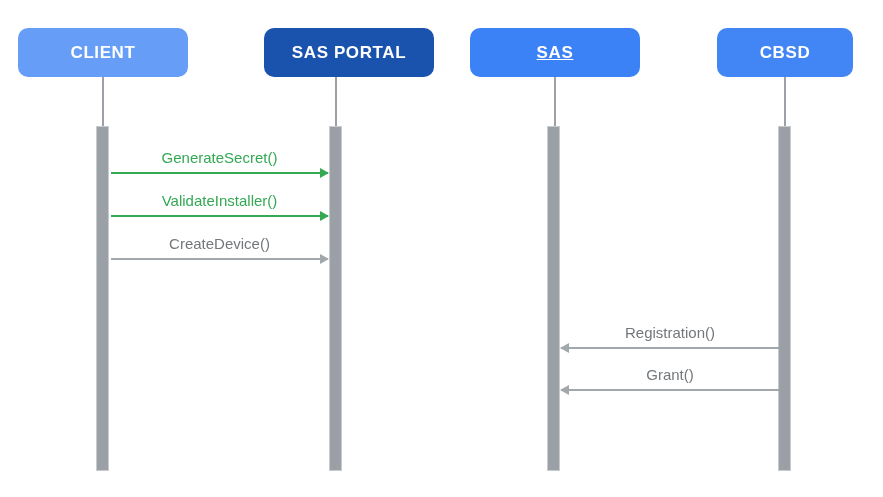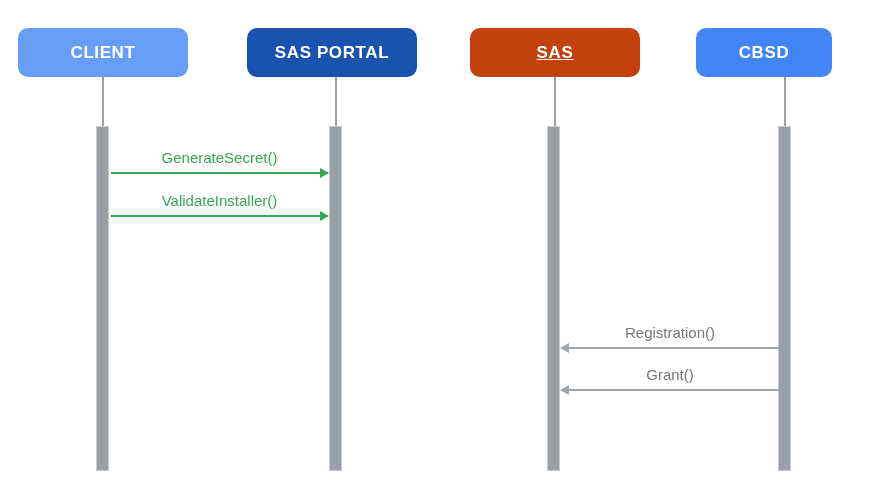--- a/index.html
+++ b/index.html
@@ -20,23 +20,23 @@
     border-radius: 10px;
     display: flex;
     align-items: center;
     justify-content: center;
     color: #ffffff;
     font-weight: bold;
     font-size: 17px;
     letter-spacing: 0.6px;
   }
   .actor-box.client { left: 18px;  background: #669DF6; }
-  .actor-box.portal { left: 247px; background: #1A53AD; }
-  .actor-box.sas    { left: 470px; background: #c2410c; text-decoration: underline; }
-  .actor-box.cbsd   { left: 696px; background: #4285F4; width: 136px; }
+  .actor-box.portal { left: 264px; background: #1A53AD; }
+  .actor-box.sas    { left: 470px; background: #3b82f6; text-decoration: underline; }
+  .actor-box.cbsd   { left: 717px; background: #4285F4; width: 136px; }
 
   
   .lifeline {
     position: absolute;
     top: 77px;
     height: 49px;
     width: 2px;
     background: #9AA0A6;
   }
   .lifeline.client { left: 102px; }
@@ -135,20 +135,24 @@
   <div class="activation cbsd"></div>
 
   <div class="message left-lane m2 green">
     <div class="msg-label">ValidateInstaller()</div>
     <div class="msg-arrow dir-right"></div>
   </div>
   <div class="message left-lane m1 green">
     <div class="msg-label">GenerateSecret()</div>
     <div class="msg-arrow dir-right"></div>
   </div>
+  <div class="message left-lane m3 gray">
+    <div class="msg-label">CreateDevice()</div>
+    <div class="msg-arrow dir-right"></div>
+  </div>
 
   <div class="message right-lane m6 gray">
     <div class="msg-label">Grant()</div>
     <div class="msg-arrow dir-left"></div>
   </div>
   <div class="message right-lane m5 gray">
     <div class="msg-label">Registration()</div>
     <div class="msg-arrow dir-left"></div>
   </div>
 

